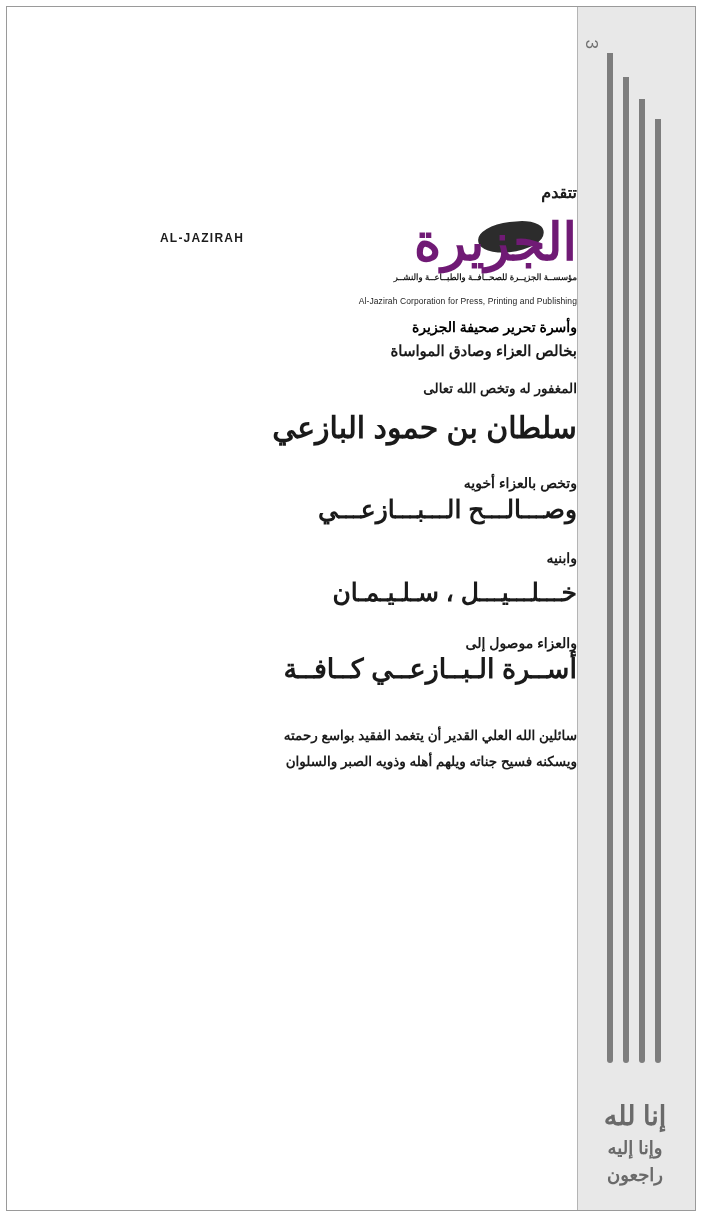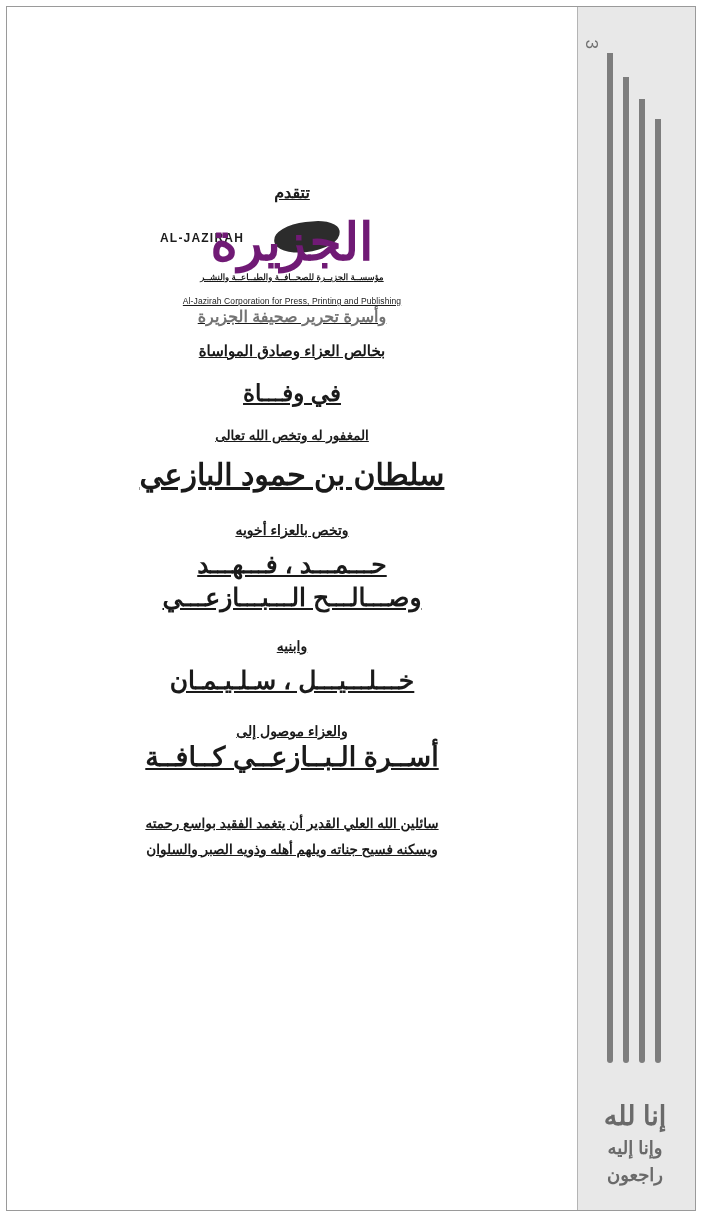--- a/index.html
+++ b/index.html
@@ -101,23 +101,21 @@
     margin-top: 2px;
   }
 
   
   .content {
     position: absolute;
     left: 7px;
     top: 7px;
     bottom: 7px;
     right: 125px;
-    text-align: center;
     direction: rtl;
-    text-decoration: underline;
   }
 
   .t-intro {
     margin-top: 176px;
     font-size: 16px;
     font-weight: bold;
     color: #1c1c1c;
   }
 
   
@@ -171,24 +169,24 @@
     margin-top: 4px;
     letter-spacing: 0.5px;
   }
   .masthead-sub-en {
     font-size: 8.5px;
     color: #1c1c1c;
     margin-top: 14px;
     letter-spacing: 0.1px;
   }
   .masthead-editorial {
-    font-size: 16px;
-    font-weight: bold;
-    color: #737373;
-    margin-top: 1px;
+    font-size: 14px;
+    font-weight: bold;
+    color: #000000;
+    margin-top: 13px;
     letter-spacing: 1px;
   }
 
   .t-condolence {
     margin-top: 24px;
     font-size: 15px;
     font-weight: bold;
   }
   .t-death {
     margin-top: 20px;
@@ -277,26 +275,24 @@
       <div class="masthead-main">
         <div class="masthead-blob"></div>
         <span>الجزيرة</span>
       </div>
       <div class="masthead-sub">مؤسســة الجزيــرة للصحــافــة والطبــاعــة والنشــر</div>
       <div class="masthead-sub-en">Al-Jazirah Corporation for Press, Printing and Publishing</div>
       <div class="masthead-editorial">وأسرة تحرير صحيفة الجزيرة</div>
     </div>
 
     <div class="t-condolence">بخالص العزاء وصادق المواساة</div>
-    <div class="t-death">في وفـــاة</div>
     <div class="t-mercy">المغفور له وتخص الله تعالى</div>
     <div class="t-deceased">سلطان بن حمود البازعي</div>
 
     <div class="t-label">وتخص بالعزاء أخويه</div>
-    <div class="t-names">حـــمـــد   ،   فـــهـــد</div>
     <div class="t-names line2">وصـــالـــح   الـــبـــازعـــي</div>
 
     <div class="t-label2">وابنيه</div>
     <div class="t-names">خـــلـــيـــل   ،   سـلـيـمـان</div>
 
     <div class="t-label3">والعزاء موصول إلى</div>
     <div class="t-family">أســرة الـبــازعــي كــافــة</div>
 
     <div class="t-prayer">
       <div>سائلين الله العلي القدير أن يتغمد الفقيد بواسع رحمته</div>

